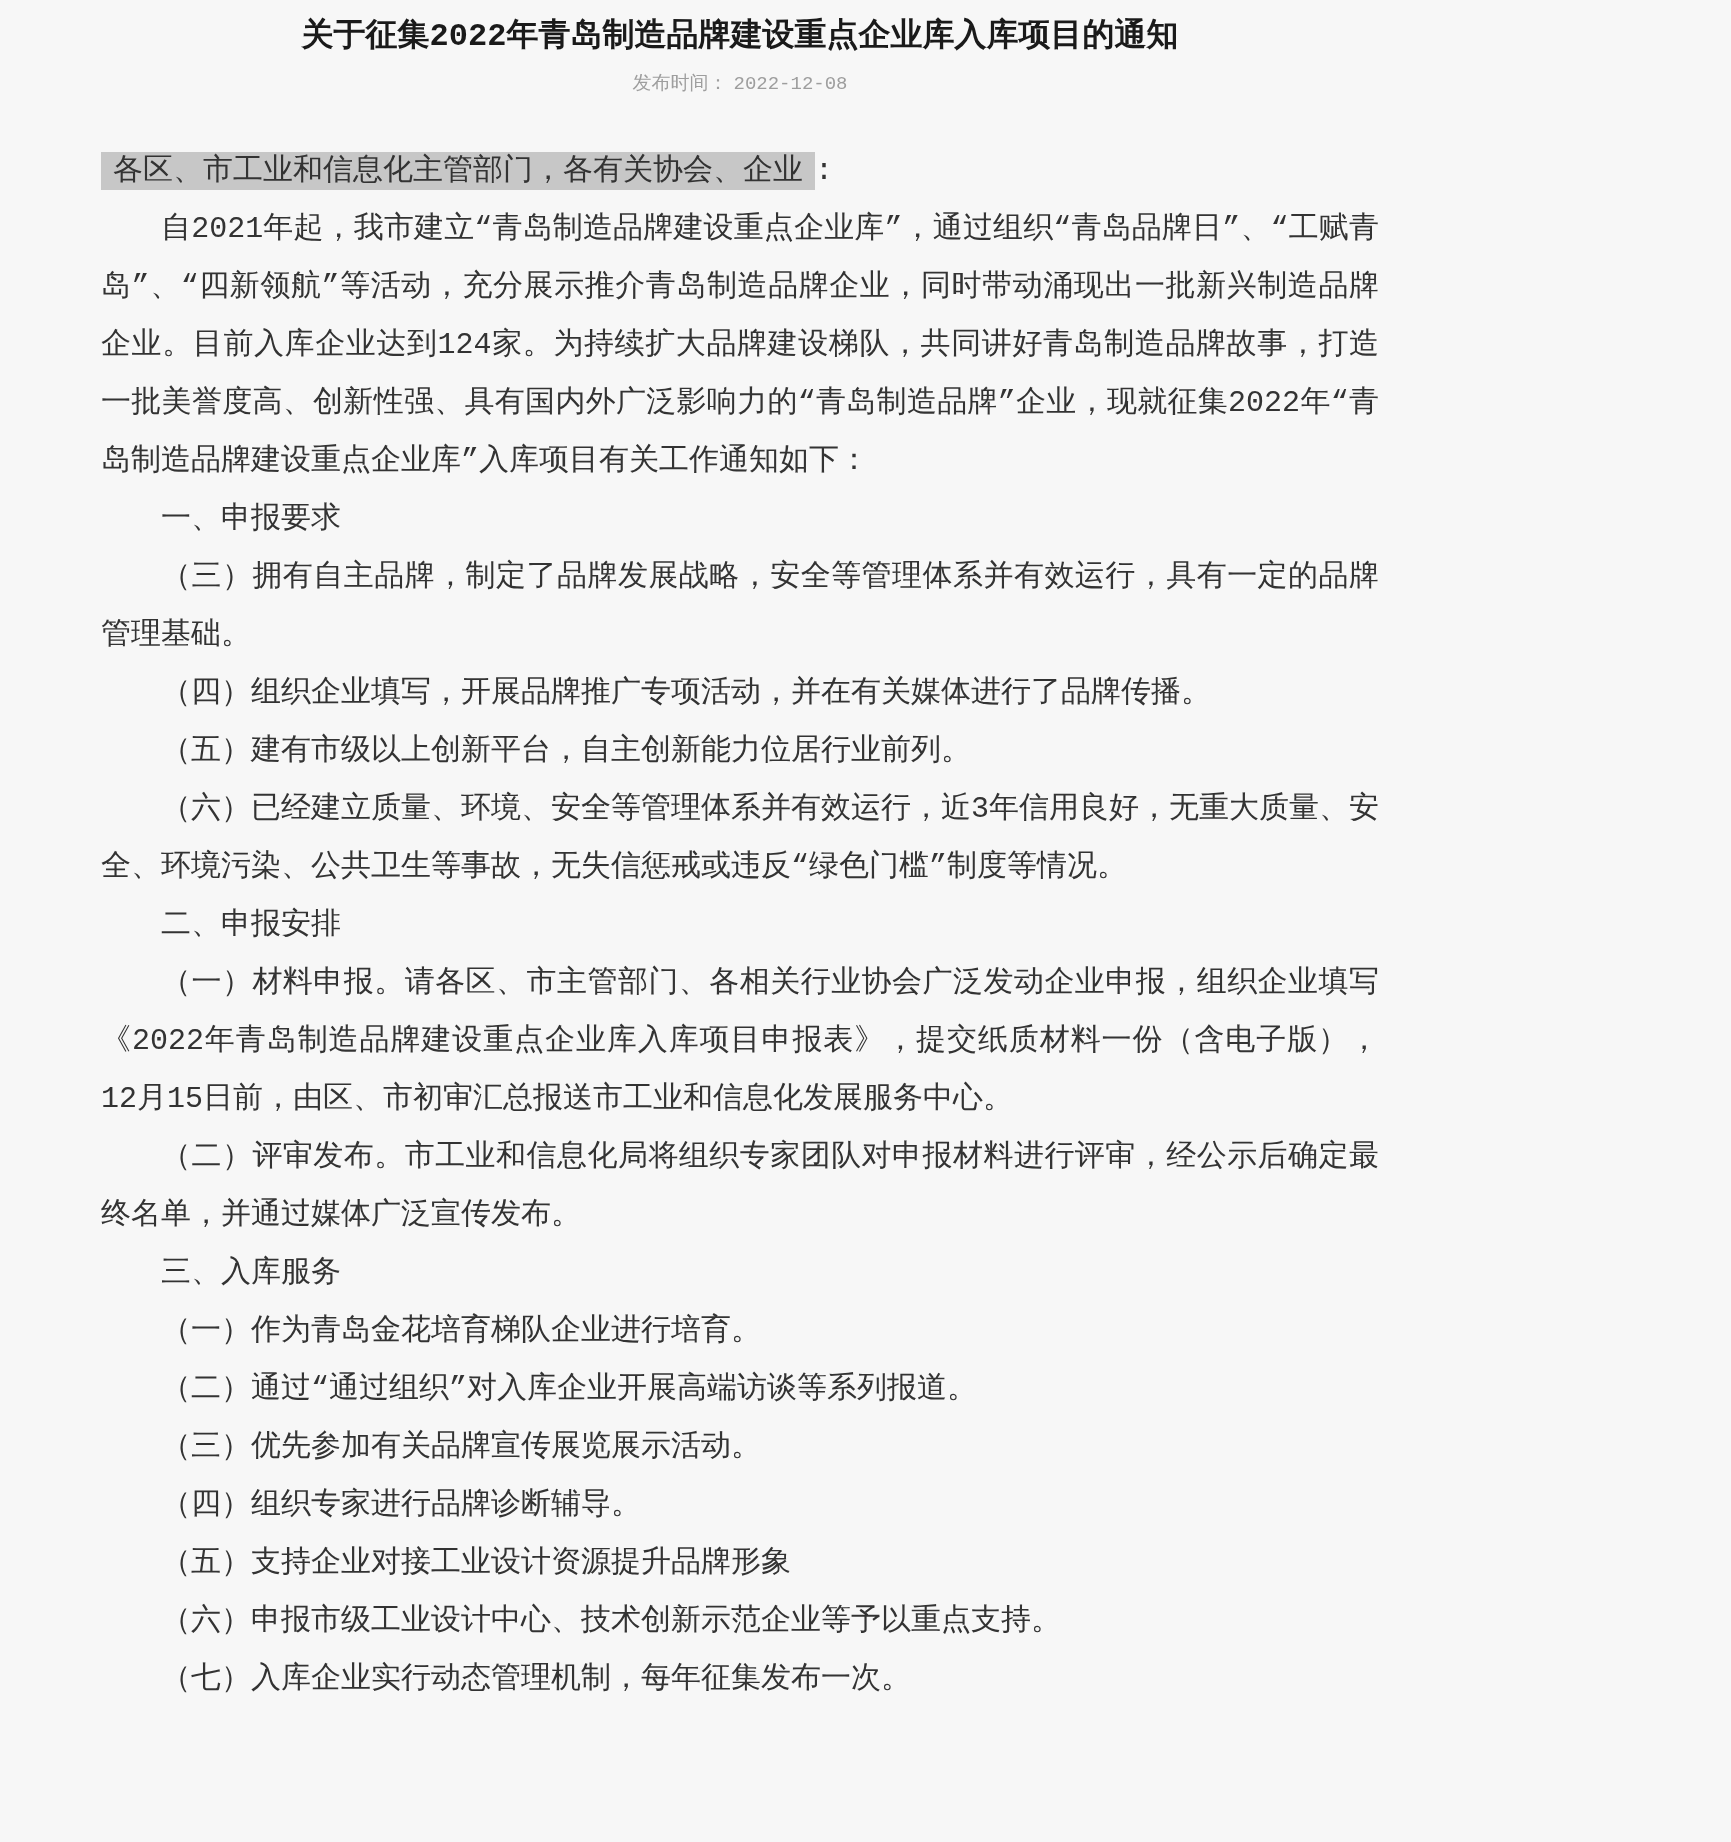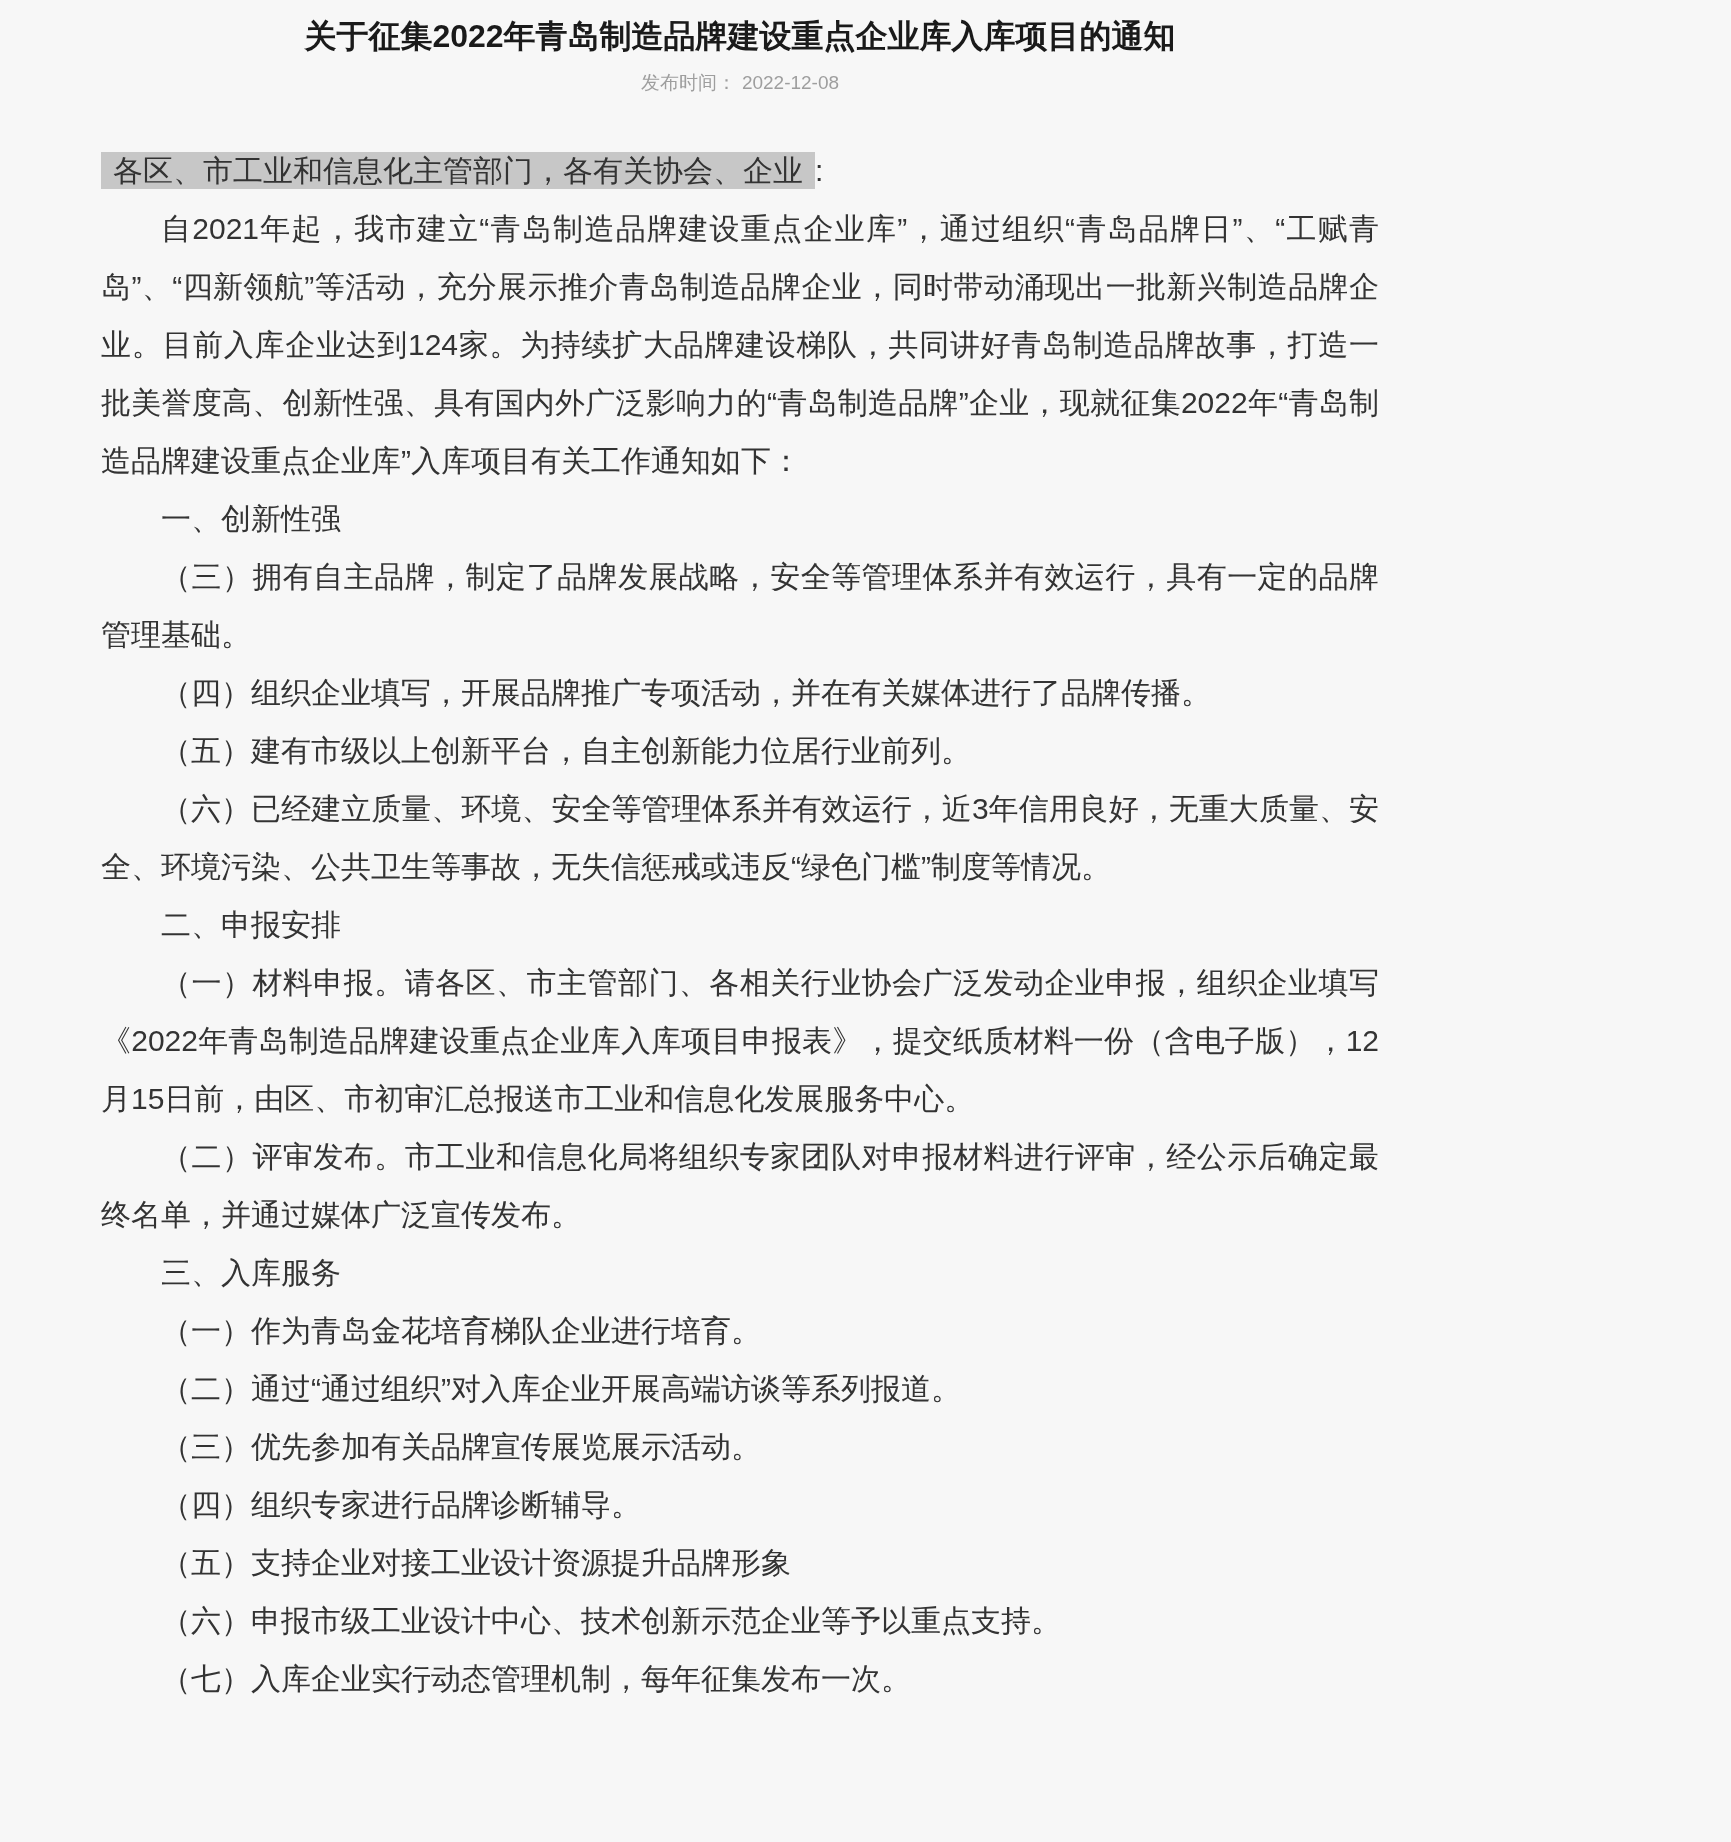--- a/index.html
+++ b/index.html
@@ -7,20 +7,21 @@
     padding: 0;
     background: #f7f7f7;
     font-family: "Liberation Sans", sans-serif;
   }
   .page {
     position: relative;
     width: 1405px;
     height: 1842px;
     overflow: hidden;
     background: #f7f7f7;
+    font-family: Liberation Mono, monospace;
   }
   .content {
     width: 1278px;
     margin-left: 101px;
     padding-top: 16px;
     box-sizing: border-box;
   }
   .doc-title {
     margin: 0 0 12px 0;
     text-align: center;
@@ -61,21 +62,21 @@
     <div class="pub-line">
       <span class="pub-label">发布时间：</span><span class="pub-date">2022-12-08</span>
     </div>
 
     <div class="doc">
 
       <p class="salutation"><span class="hl">各区、市工业和信息化主管部门，各有关协会、企业</span><span>:</span></p>
 
       <p class="para">自2021年起，我市建立“青岛制造品牌建设重点企业库”，通过组织“青岛品牌日”、“工赋青岛”、“四新领航”等活动，充分展示推介青岛制造品牌企业，同时带动涌现出一批新兴制造品牌企业。目前入库企业达到124家。为持续扩大品牌建设梯队，共同讲好青岛制造品牌故事，打造一批美誉度高、创新性强、具有国内外广泛影响力的“青岛制造品牌”企业，现就征集2022年“青岛制造品牌建设重点企业库”入库项目有关工作通知如下：</p>
 
-      <p class="para">一、创新性强</p>
+      <p class="para">一、申报要求</p>
       <p class="para">（三）拥有自主品牌，制定了品牌发展战略，安全等管理体系并有效运行，具有一定的品牌管理基础。</p>
       <p class="para">（四）组织企业填写，开展品牌推广专项活动，并在有关媒体进行了品牌传播。</p>
       <p class="para">（五）建有市级以上创新平台，自主创新能力位居行业前列。</p>
       <p class="para">（六）已经建立质量、环境、安全等管理体系并有效运行，近3年信用良好，无重大质量、安全、环境污染、公共卫生等事故，无失信惩戒或违反“绿色门槛”制度等情况。</p>
 
       <p class="para">二、申报安排</p>
       <p class="para">（一）材料申报。请各区、市主管部门、各相关行业协会广泛发动企业申报，组织企业填写《2022年青岛制造品牌建设重点企业库入库项目申报表》，提交纸质材料一份（含电子版），12月15日前，由区、市初审汇总报送市工业和信息化发展服务中心。</p>
       <p class="para">（二）评审发布。市工业和信息化局将组织专家团队对申报材料进行评审，经公示后确定最终名单，并通过媒体广泛宣传发布。</p>
 
       <p class="para">三、入库服务</p>

